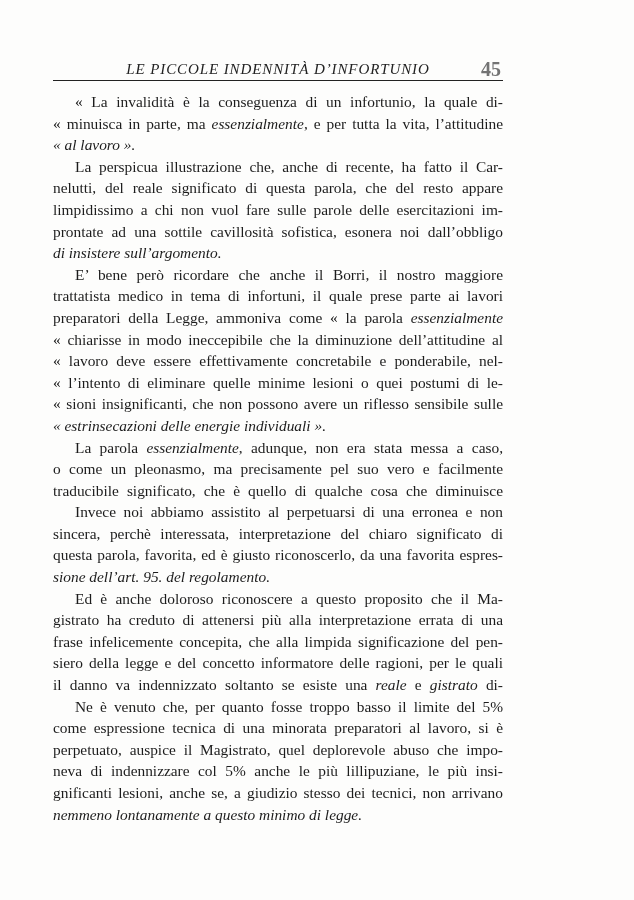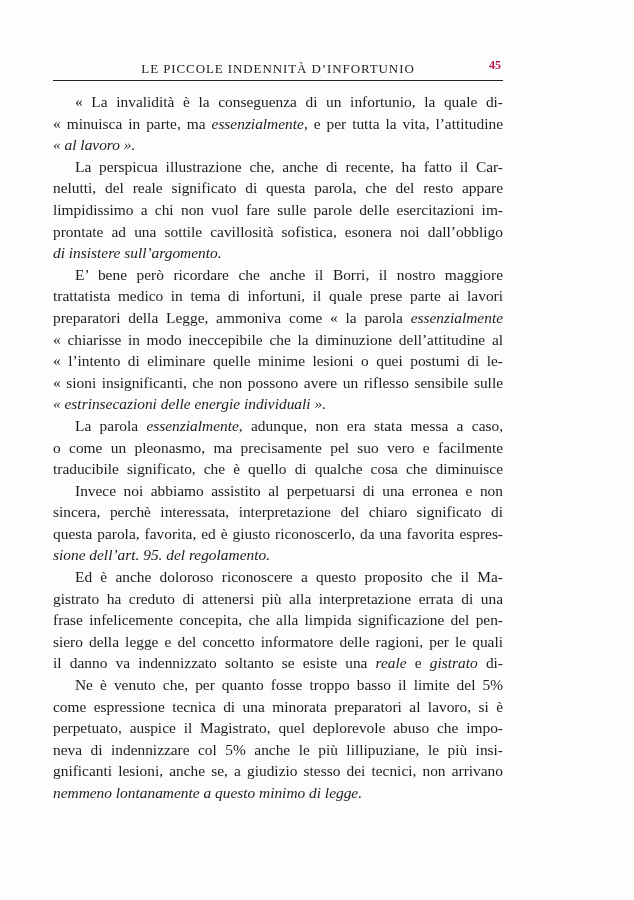--- a/index.html
+++ b/index.html
@@ -29,32 +29,33 @@
       width: 450px;
       height: 22px;
     }
     .running-title {
       position: absolute;
       left: 0;
       right: 0;
       top: 3px;
       text-align: center;
       font-family: "Liberation Serif", serif;
-      font-size: 13px;
+      font-size: 15px;
       letter-spacing: 0.9px;
       color: #222;
+      font-style: italic;
     }
     .page-number {
       position: absolute;
       right: 2px;
       top: 0px;
       font-family: "Liberation Serif", serif;
-      font-size: 12px;
+      font-size: 20px;
       font-weight: bold;
-      color: #be185d;
+      color: #737373;
     }
     .head-rule {
       position: absolute;
       left: 53px;
       top: 80px;
       width: 450px;
       height: 0;
       border-top: 1.5px solid #222;
     }
     .body-text {
@@ -108,20 +109,21 @@
         <span class="line">nelutti, del reale significato di questa parola, che del resto appare</span>
         <span class="line">limpidissimo a chi non vuol fare sulle parole delle esercitazioni im-</span>
         <span class="line">prontate ad una sottile cavillosità sofistica, esonera noi dall’obbligo</span>
         <span class="line last">di insistere sull’argomento.</span>
       </div>
       <div>
         <span class="line indent">E’ bene però ricordare che anche il Borri, il nostro maggiore</span>
         <span class="line">trattatista medico in tema di infortuni, il quale prese parte ai lavori</span>
         <span class="line">preparatori della Legge, ammoniva come « la parola <em>essenzialmente</em></span>
         <span class="line">« chiarisse in modo ineccepibile che la diminuzione dell’attitudine al</span>
+        <span class="line">« lavoro deve essere effettivamente concretabile e ponderabile, nel-</span>
         <span class="line">« l’intento di eliminare quelle minime lesioni o quei postumi di le-</span>
         <span class="line">« sioni insignificanti, che non possono avere un riflesso sensibile sulle</span>
         <span class="line last">« estrinsecazioni delle energie individuali ».</span>
       </div>
       <div>
         <span class="line indent">La parola <em>essenzialmente</em>, adunque, non era stata messa a caso,</span>
         <span class="line">o come un pleonasmo, ma precisamente pel suo vero e facilmente</span>
         <span class="line">traducibile significato, che è quello di qualche cosa che diminuisce</span>
       </div>
       <div>

